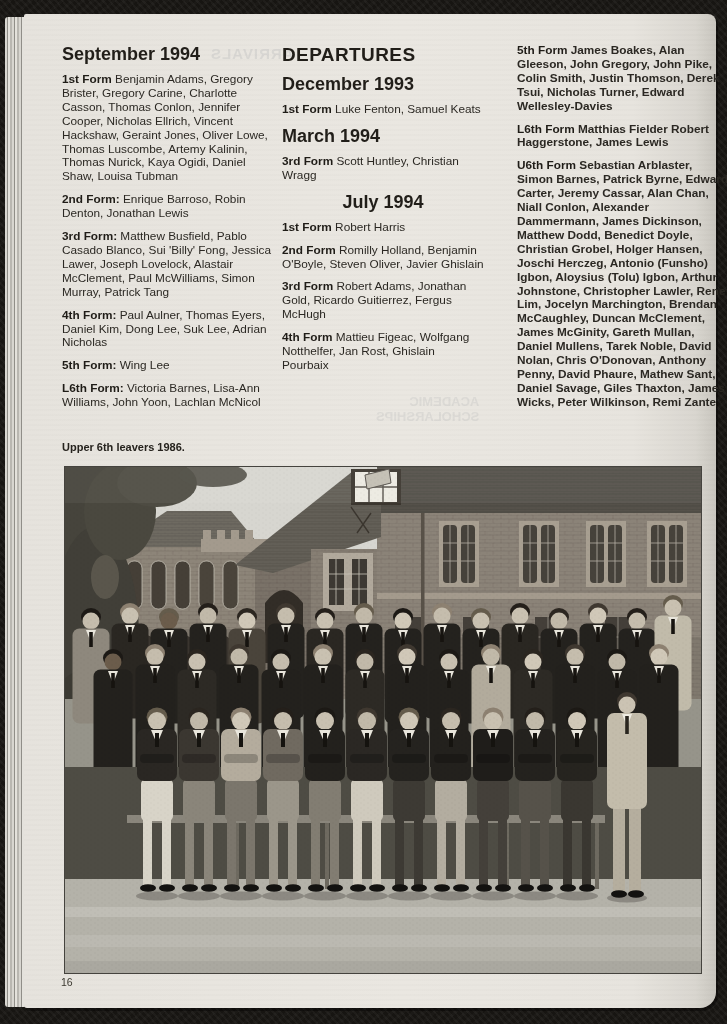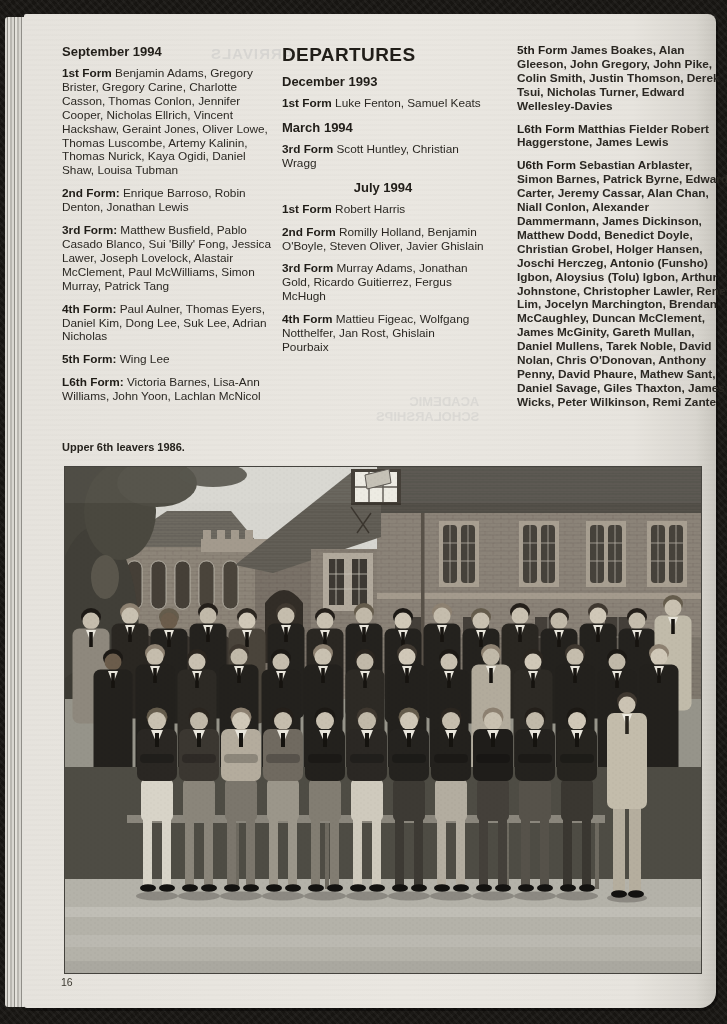--- a/index.html
+++ b/index.html
@@ -17,21 +17,21 @@
           repeating-linear-gradient(180deg, rgba(0,0,0,0.012) 0 2px, rgba(255,255,255,0.012) 2px 5px),
           linear-gradient(90deg,#e6e3dd 0,#eae7e1 55%,#e7e4de 88%,#d9d6cf 97%,#c8c5be 100%),
           #e9e6e0;
         border-radius:2px 8px 16px 3px;
         box-shadow:2px 3px 0 rgba(0,0,0,0.35);}
   .col{position:absolute;top:30px;color:#27241f;}
   .col1{left:38px;width:218px;}
   .col2{left:258px;width:202px;}
   .col3{left:493px;width:214px;font-weight:bold;}
   h1.dep{font-size:19px;font-weight:bold;letter-spacing:.4px;margin:0 0 8px 0;color:#211e19;}
-  h2.mon{font-size:13px;font-weight:bold;margin:0 0 8px 0;color:#211e19;}
+  h2.mon{font-size:18px;font-weight:bold;margin:0 0 8px 0;color:#211e19;}
   .mt-march{margin-top:30px;}
   .mt-july{margin-top:26px;text-align:center;}
   p.entry{font-size:11.8px;line-height:13.9px;margin:0 0 9px 0;color:#2b2823;}
   p.entry b{color:#1f1c17;}
   .caption{position:absolute;left:38px;top:427px;font-size:11px;font-weight:bold;color:#26231e;}
   .photo{position:absolute;left:40px;top:452px;width:636px;height:506px;border:1px solid #45433e;background:#cfcec8;}
   .photo svg{display:block;}
   .pagenum{position:absolute;left:37px;top:962px;font-size:10.5px;color:#3c3931;}
   .ghost{position:absolute;transform:scaleX(-1);color:rgba(100,108,120,0.12);font-weight:bold;pointer-events:none;}
   .ghost-top{left:186px;top:31px;font-size:15px;letter-spacing:1px;}
@@ -64,21 +64,21 @@
       <h1 class="dep">DEPARTURES</h1>
       <h2 class="mon">December 1993</h2>
       <p class="entry"><b>1st Form</b> <span>Luke Fenton, Samuel Keats</span></p>
 
       <h2 class="mon mt-march">March 1994</h2>
       <p class="entry"><b>3rd Form</b> <span>Scott Huntley, Christian Wragg</span></p>
 
       <h2 class="mon mt-july">July 1994</h2>
       <p class="entry"><b>1st Form</b> <span>Robert Harris</span></p>
       <p class="entry"><b>2nd Form</b> <span>Romilly Holland, Benjamin O'Boyle, Steven Oliver, Javier Ghislain</span></p>
-      <p class="entry"><b>3rd Form</b> <span>Murray Adams, Jonathan Gold, Ricardo Guitierrez, Fergus McHugh</span></p>
+      <p class="entry"><b>3rd Form</b> <span>Robert Adams, Jonathan Gold, Ricardo Guitierrez, Fergus McHugh</span></p>
       <p class="entry"><b>4th Form</b> <span>Mattieu Figeac, Wolfgang Notthelfer, Jan Rost, Ghislain Pourbaix</span></p>
     </div>
 
     <div class="col col3">
       <p class="entry"><b>5th Form</b> <span>James Boakes, Alan Gleeson, John Gregory, John Pike, Colin Smith, Justin Thomson, Derek Tsui, Nicholas Turner, Edward Wellesley-Davies</span></p>
       <p class="entry"><b>L6th Form</b> <span>Matthias Fielder  Robert Haggerstone, James Lewis</span></p>
       <p class="entry"><b>U6th Form</b> <span>Sebastian Arblaster, Simon Barnes, Patrick Byrne, Edward Carter, Jeremy Cassar, Alan Chan, Niall Conlon, Alexander Dammermann, James Dickinson, Matthew Dodd, Benedict Doyle, Christian Grobel, Holger Hansen, Joschi Herczeg, Antonio (Funsho) Igbon, Aloysius (Tolu) Igbon, Arthur Johnstone, Christopher Lawler, Rene Lim, Jocelyn Marchington, Brendan McCaughley, Duncan McClement, James McGinity, Gareth Mullan, Daniel Mullens, Tarek Noble, David Nolan, Chris O'Donovan, Anthony Penny, David Phaure, Mathew Sant, Daniel Savage, Giles Thaxton, James Wicks, Peter Wilkinson, Remi Zante</span></p>
     </div>
 
     <div class="caption">Upper 6th leavers 1986.</div>

